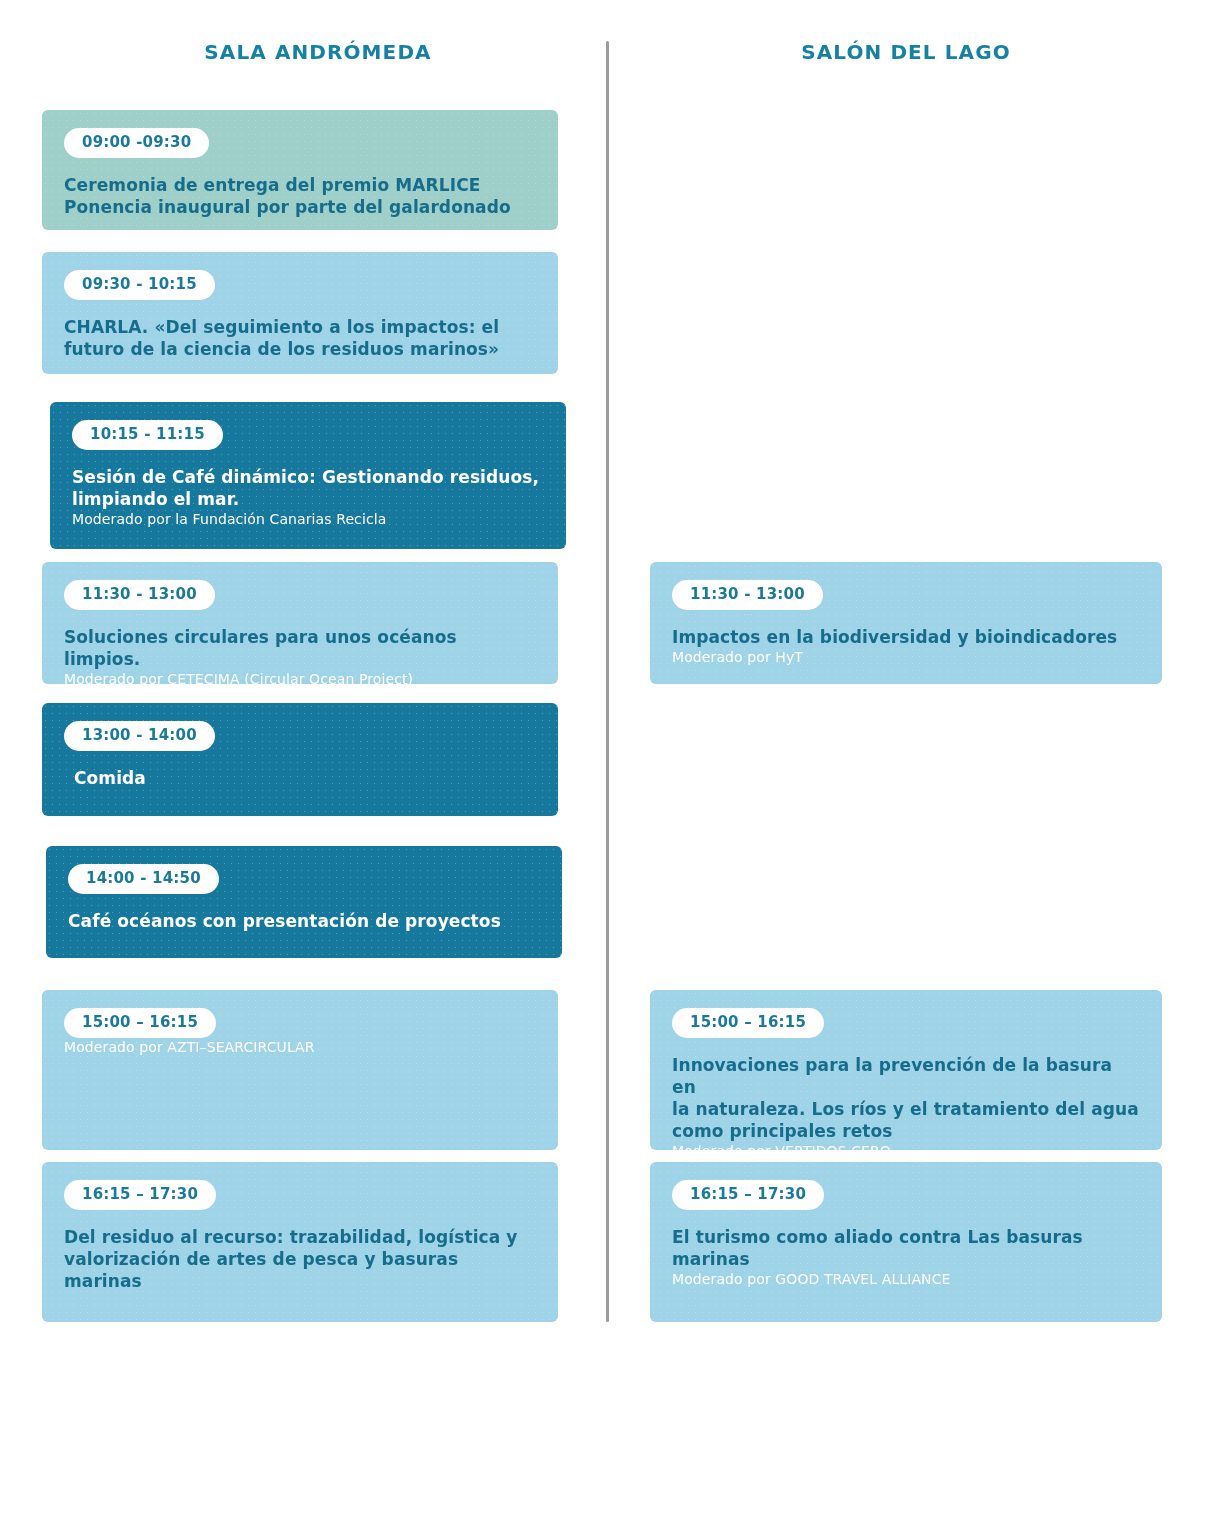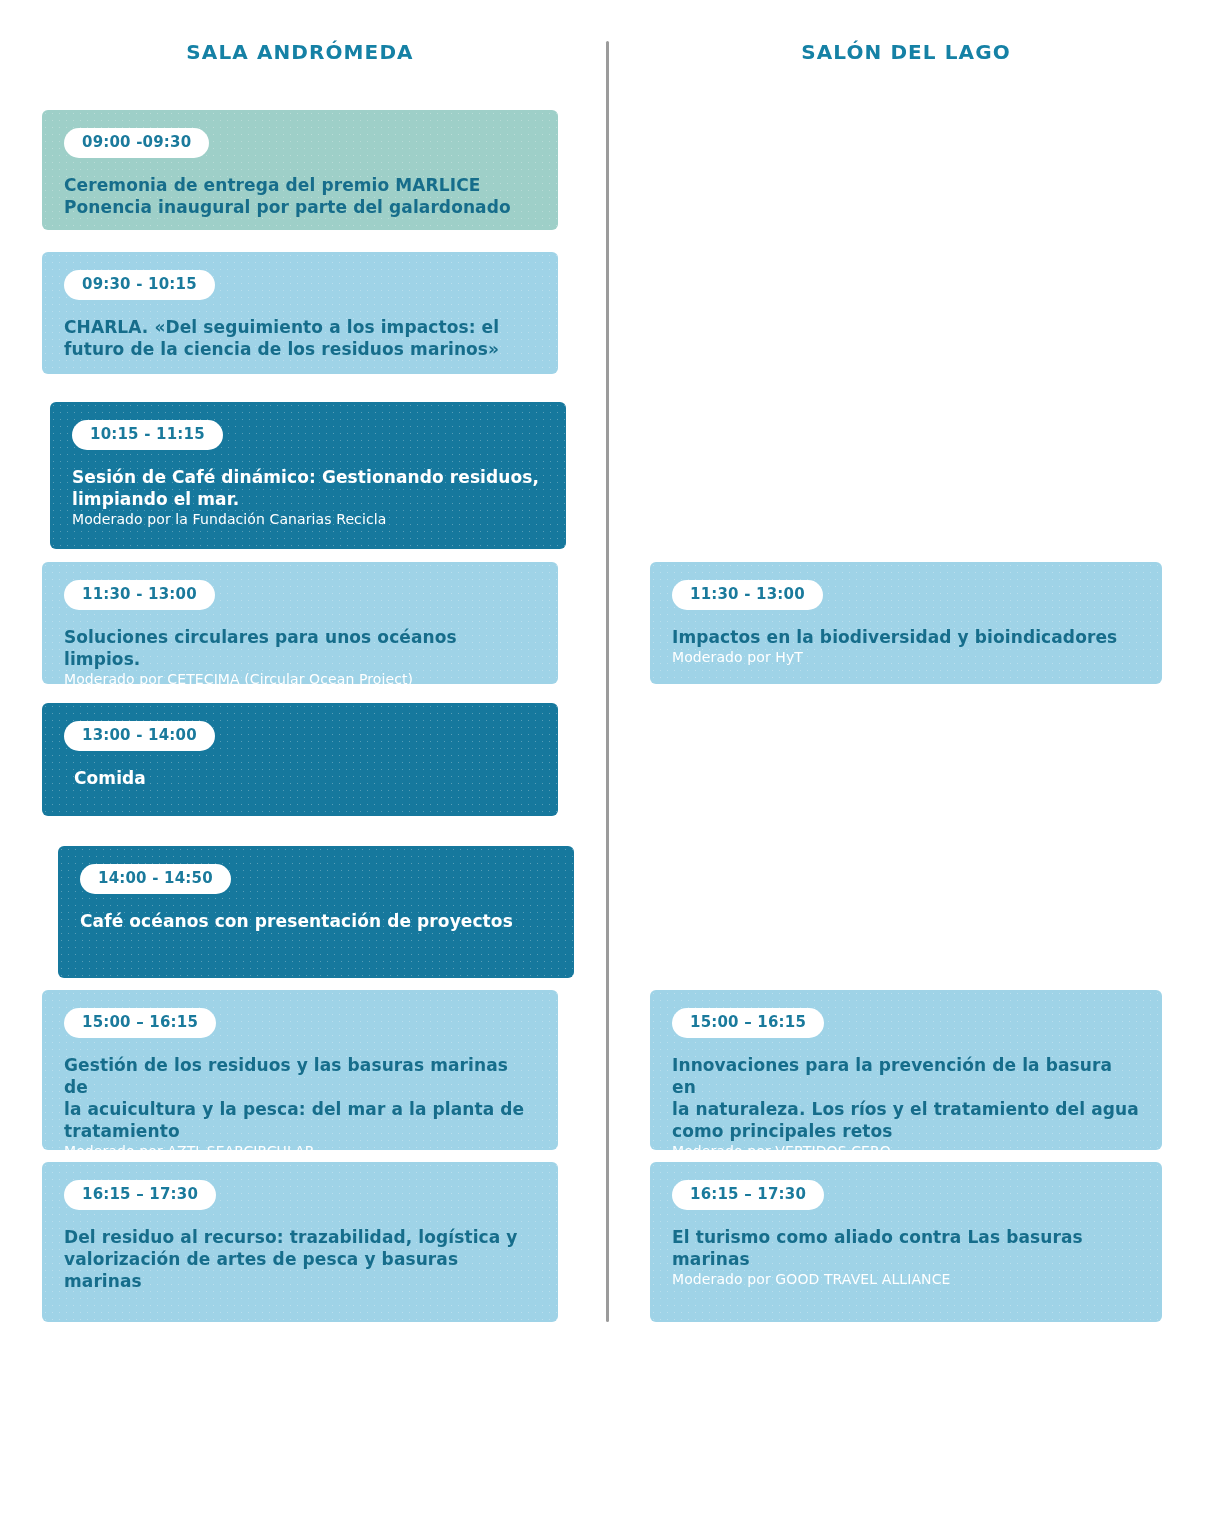--- a/index.html
+++ b/index.html
@@ -24,21 +24,21 @@
   
   .col-header {
     position: absolute;
     top: 40px;
     font-size: 20px;
     font-weight: bold;
     letter-spacing: 1.1px;
     color: #1581a5;
     text-align: center;
   }
-  .col-header.left  { left: 42px;  width: 516px; }
+  .col-header.left  { left: 60px;  width: 516px; }
   .col-header.right { left: 650px; width: 512px; }
 
   
   .divider {
     position: absolute;
     left: 606px;
     top: 41px;
     width: 3px;
     height: 1281px;
     background: #9b9b9b;
@@ -112,22 +112,22 @@
   <div class="col-header right">SALÓN DEL LAGO</div>
 
   <div class="divider"></div>
 
   <div class="column left" id="col-left">
       <div class="card green" style="top: 0px; left: 0px; width: 100%; height: 120px;"><div class="time-pill">09:00 -09:30</div><div class="card-title">Ceremonia de entrega del premio MARLICE<br>Ponencia inaugural por parte del galardonado</div></div>
       <div class="card light" style="top: 142px; left: 0px; width: 100%; height: 122px;"><div class="time-pill">09:30 - 10:15</div><div class="card-title">CHARLA. «Del seguimiento a los impactos: el<br>futuro de la ciencia de los residuos marinos»</div></div>
       <div class="card dark" style="top: 292px; left: 8px; width: 100%; height: 147px;"><div class="time-pill">10:15 - 11:15</div><div class="card-title">Sesión de Café dinámico: Gestionando residuos,<br>limpiando el mar.</div><div class="card-sub">Moderado por la Fundación Canarias Recicla</div></div>
       <div class="card light" style="top: 452px; left: 0px; width: 100%; height: 122px;"><div class="time-pill">11:30 - 13:00</div><div class="card-title">Soluciones circulares para unos océanos limpios.</div><div class="card-sub">Moderado por CETECIMA (Circular Ocean Project)</div></div>
       <div class="card dark" style="top: 593px; left: 0px; width: 100%; height: 113px;"><div class="time-pill">13:00 - 14:00</div><div class="card-title indent">Comida</div></div>
-      <div class="card dark" style="top: 736px; left: 16px; width: 100%; height: 132px;"><div class="time-pill">14:00 - 14:50</div><div class="card-title">Café océanos con presentación de proyectos</div></div>
-      <div class="card light" style="top: 880px; left: 0px; width: 100%; height: 160px;"><div class="time-pill">15:00 – 16:15</div><div class="card-title">Gestión de los residuos y las basuras marinas de<br>la acuicultura y la pesca: del mar a la planta de<br>tratamiento</div><div class="card-sub">Moderado por AZTI–SEARCIRCULAR</div></div>
+      <div class="card dark" style="top: 736px; left: 4px; width: 100%; height: 112px;"><div class="time-pill">14:00 - 14:50</div><div class="card-title">Café océanos con presentación de proyectos</div></div>
+      <div class="card light" style="top: 880px; left: 0px; width: 100%; height: 160px;"><div class="time-pill">15:00 – 16:15</div><div class="card-sub">Moderado por AZTI–SEARCIRCULAR</div></div>
       <div class="card light" style="top: 1052px; left: 0px; width: 100%; height: 160px;"><div class="time-pill">16:15 – 17:30</div><div class="card-title">Del residuo al recurso: trazabilidad, logística y<br>valorización de artes de pesca y basuras marinas</div></div>
     </div>
   <div class="column right" id="col-right">
       <div class="card light" style="top: 452px; left: 0px; width: 100%; height: 122px;"><div class="time-pill">11:30 - 13:00</div><div class="card-title">Impactos en la biodiversidad y bioindicadores</div><div class="card-sub">Moderado por HyT</div></div>
       <div class="card light" style="top: 880px; left: 0px; width: 100%; height: 160px;"><div class="time-pill">15:00 – 16:15</div><div class="card-title">Innovaciones para la prevención de la basura en<br>la naturaleza. Los ríos y el tratamiento del agua<br>como principales retos</div><div class="card-sub">Moderado por VERTIDOS CERO</div></div>
       <div class="card light" style="top: 1052px; left: 0px; width: 100%; height: 160px;"><div class="time-pill">16:15 – 17:30</div><div class="card-title">El turismo como aliado contra Las basuras marinas</div><div class="card-sub">Moderado por GOOD TRAVEL ALLIANCE</div></div>
     </div>
 
 </div>
 

